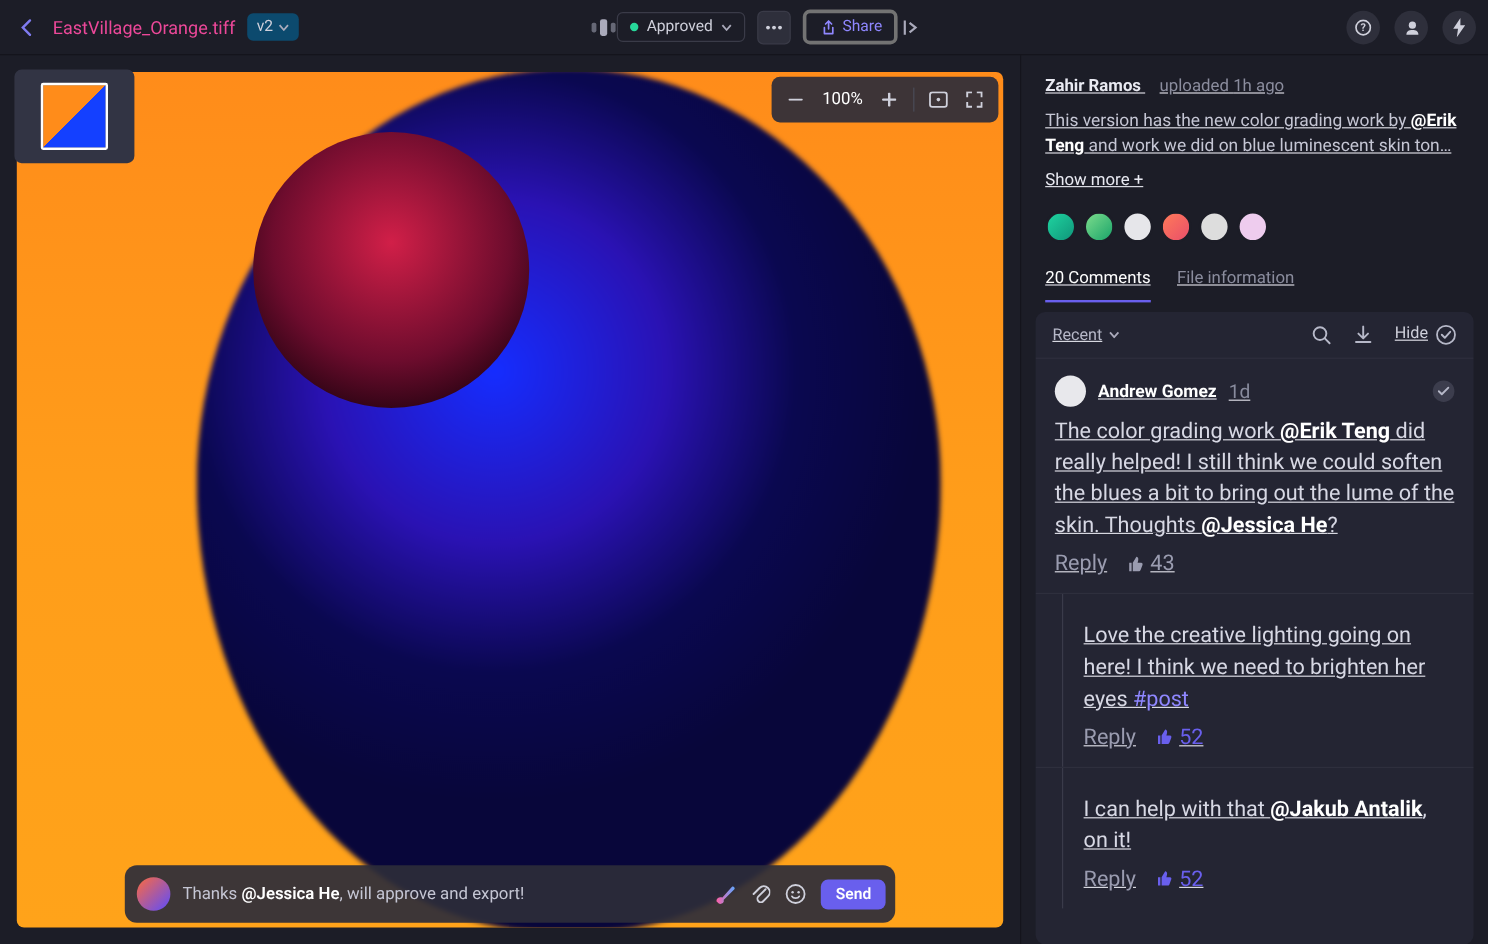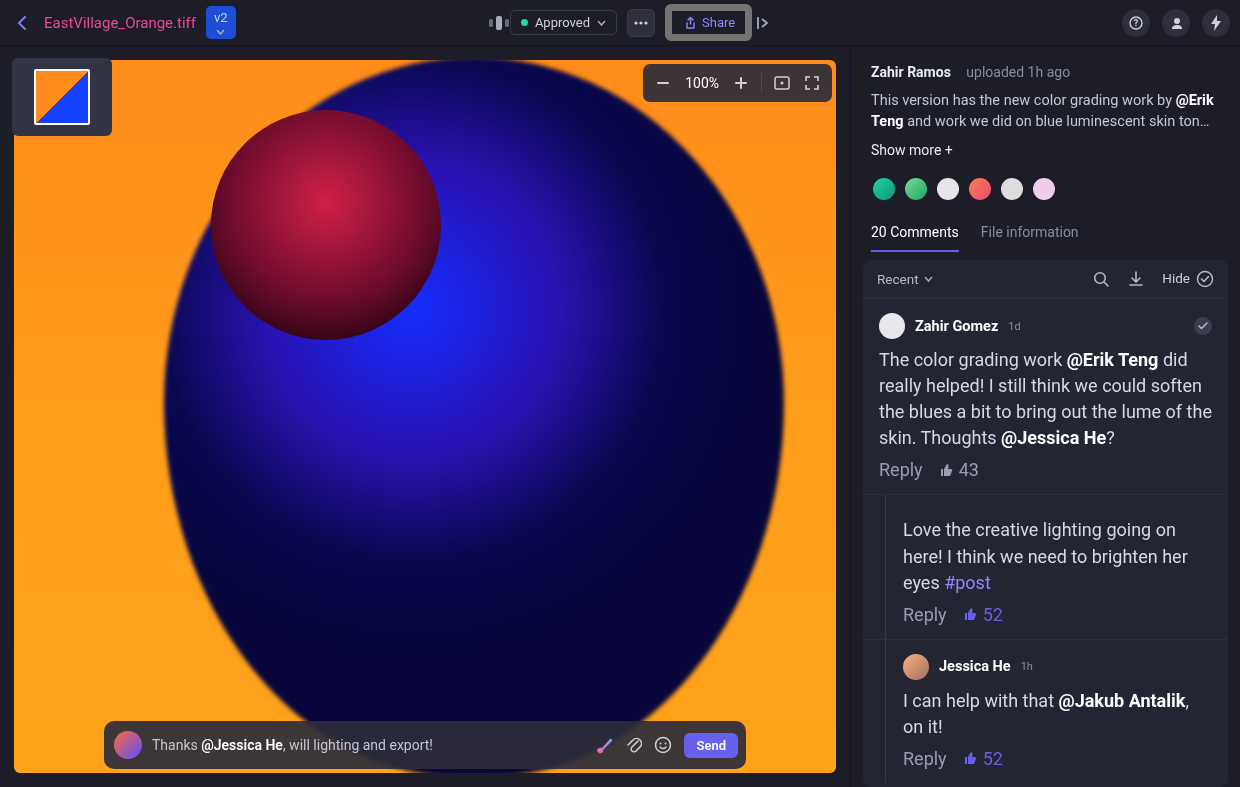--- a/index.html
+++ b/index.html
@@ -4,33 +4,33 @@
 <style>
 * { margin: 0; padding: 0; box-sizing: border-box; }
 body { font-family: -apple-system, BlinkMacSystemFont, "Segoe UI", Roboto, Helvetica, Arial, sans-serif; background: #111; color: #d7d8e0; width:1240px; height:787px; overflow:hidden; }
 .app { display:flex; flex-direction:column; height:100%; }
 
 
 .topbar { height:46px; display:flex; align-items:center; padding:0 10px; background:#1c1d27; color:#d7d8e0; font-size:14px; justify-content:space-between; border-bottom:1px solid #14141c;}
 .tb-left { display:flex; align-items:center; gap:10px; flex:1;}
 .backbtn { width:24px; height:24px; display:flex; align-items:center; justify-content:center; color:#7f7bf0; cursor:pointer;}
 .fname { color:#ec4899; font-size:15px; }
-.vchip { background:#1d4ed8; border-radius:5px; padding:4px 8px; font-size:13px; color:#cfd0db; display:flex; align-items:center; gap:4px; cursor:pointer;flex-direction:column;}
+.vchip { background:#0c4a6e; border-radius:5px; padding:4px 8px; font-size:13px; color:#cfd0db; display:flex; align-items:center; gap:4px; cursor:pointer;}
 .tb-center { display:flex; align-items:center; gap:14px; flex:0 0 auto;}
 .approved { border:1px solid #3a3b48; border-radius:5px; padding:4px 10px; display:flex; align-items:center; gap:7px; font-size:13px; color:#cfd0db; cursor:pointer;}
 .dot-green{ width:7px;height:7px;border-radius:50%; background:#27d89a;}
 .more { width:28px;height:28px;border:1px solid #3a3b48;border-radius:5px;display:flex;align-items:center;justify-content:center;cursor:pointer; color:#cfd0db; background:#2e2f3b;}
-.sharebtn { border:7px solid #737373; color:#8f87ff; border-radius:6px; padding:4px 10px; display:flex; align-items:center; gap:6px; font-size:13px; cursor:pointer;}
+.sharebtn { border:3px solid #737373; color:#8f87ff; border-radius:6px; padding:4px 10px; display:flex; align-items:center; gap:6px; font-size:13px; cursor:pointer;}
 .tb-right { display:flex; align-items:center; gap:12px; justify-content:flex-end; flex:1;}
 .iconcircle { width:28px;height:28px;border-radius:50%;background:#2e2f3b;display:flex;align-items:center;justify-content:center;color:#cfd0db;cursor:pointer;}
 .pcollapse { width:24px;height:24px;display:flex;align-items:center;justify-content:center;color:#aab;cursor:pointer;}
 .midicon { color:#aab; display:flex; align-items:center; }
 
 
-.body { flex:1; display:flex; min-height:0;}
+.body { flex:1; display:flex; min-height:0;text-decoration:underline;}
 .canvas { flex:1; position:relative; background:#1c1d27; overflow:hidden; padding:14px;}
 .artframe { position:absolute; inset:14px; border-radius:6px; background: linear-gradient(180deg,#ff8c1a 0%,#ff9d1a 50%,#ffa31a 100%); overflow:hidden;}
 .silhouette { position:absolute; left:56%; top:50%; transform:translate(-50%,-50%); width:620px; height:720px; border-radius:50% 50% 48% 48% / 48% 48% 52% 52%; background: radial-gradient(circle at 40% 35%, #152dff 0%, #2a12b3 24%, #0a0850 42%, #08063a 60%), radial-gradient(circle at 25% 60%, #12e64c 0%, rgba(18,230,76,0) 40%), radial-gradient(circle at 70% 15%, #ff2a60 0%, rgba(255,42,96,0) 35%); filter: blur(2px); }
 .bun { position:absolute; left:24%; top:7%; width:230px; height:230px; border-radius:50%; background: radial-gradient(circle at 50% 40%, #d11f48, #6d0c2d 55%, #2d0414 80%); }
 .thumb { position:absolute; left:12px; top:12px; width:100px; height:78px; background:#323444; border-radius:6px; display:flex;align-items:center;justify-content:center;}
 .thumb-inner { width:56px; height:56px; border:2px solid #fff; border-radius:2px; background:linear-gradient(135deg,#ff8c1a 50%, #1440ff 50%); }
 
 .zoombar { position:absolute; right:18px; top:18px; height:38px; background:rgba(44,45,58,0.92); border-radius:7px; display:flex;align-items:center; padding:0 6px; gap:2px; color:#e8e9f2; font-size:13px;}
 .zbtn { width:28px;height:28px;display:flex;align-items:center;justify-content:center;cursor:pointer;color:#cfd0db;border-radius:5px;}
 .zval { padding:0 6px; font-size:14px; color:#fff;}
@@ -65,21 +65,21 @@
 .cfilter .left{ display:flex; align-items:center; gap:5px; cursor:pointer;}
 .cfilter .right{ display:flex; align-items:center; gap:18px;}
 .hide { display:flex; align-items:flex-start; gap:6px; cursor:pointer; color:#cfd0db;}
 
 .comment { padding:14px 16px; border-top:1px solid #2e2f3d;}
 .comment.reply { padding-left:40px; position:relative;}
 .comment.reply::before { content:""; position:absolute; left:22px; top:0; bottom:0; width:1px; background:#3a3b4a;}
 .chead { display:flex; align-items:center; gap:10px; }
 .cava{ width:26px;height:26px;border-radius:50%; background:#ccc; flex:none;}
 .cname{ font-weight:700; color:#fff; font-size:14.5px;}
-.ctime{ color:#888b9d; font-size:11px;}
+.ctime{ color:#888b9d; font-size:16px;}
 .resolve{ margin-left:auto; width:18px;height:18px;border-radius:50%;background:#3c3d4d;display:flex;align-items:center;justify-content:center;color:#b6b8c8;cursor:pointer;font-size:11px;}
 .cbody { margin-top:8px; font-size:18px; color:#d7d8e4; line-height:1.45;}
 .cbody .mention{ font-weight:700; color:#fff;}
 .cbody .tag{ color:#8f87ff;}
 .cactions { margin-top:8px; display:flex; align-items:flex-start; gap:16px; font-size:18px; color:#9a9cb0;}
 .likes{ display:flex; align-items:center; gap:6px; color:#9a9cb0;}
 .likes.on{ color:#695fed;}
 
 svg { display:block; }
 </style>
@@ -199,21 +199,21 @@
         <div class="zbtn">
           <svg width="14" height="14" viewBox="0 0 14 14">
               <path d="M1 5 V1 H5 M9 1 H13 V5 M13 9 V13 H9 M5 13 H1 V9" stroke="#cfd0db" stroke-width="1.6" fill="none"></path>
             </svg>
         </div>
       </div>
 
       <div class="composer">
         <div class="ava"></div>
         <div class="ctext">
-          <span>Thanks </span><span class="mention">@Jessica He</span><span>, will lighting and export!</span>
+          <span>Thanks </span><span class="mention">@Jessica He</span><span>, will approve and export!</span>
         </div>
         <div class="ctools">
           <span>
             <svg width="20" height="18" viewBox="0 0 20 18">
                 <path d="M3 15 C3 12 6 11 8 12 L16 3 C17 2 19 4 18 5 L9 14 C10 16 7 18 5 17 Z" fill="url(#g)"></path>
                 <defs>
                   <linearGradient id="g" x1="0" x2="1">
                     <stop offset="0" stop-color="#ff5fa6"></stop>
                     <stop offset="1" stop-color="#5fa6ff"></stop>
                   </linearGradient>
@@ -292,21 +292,21 @@
                   <circle cx="9" cy="9" r="7.5" stroke="#b6b8c8" stroke-width="1.5" fill="none"></circle>
                   <path d="M5.5 9 L8 11.5 L12.5 6.5" stroke="#b6b8c8" stroke-width="1.6" fill="none" stroke-linecap="round" stroke-linejoin="round"></path>
                 </svg>
             </span>
           </div>
         </div>
 
         <div class="comment">
           <div class="chead">
             <div class="cava" style="background:#e8e8ec"></div>
-            <span class="cname">Zahir Gomez</span>
+            <span class="cname">Andrew Gomez</span>
             <span class="ctime">1d</span>
             <span class="resolve">
               <svg width="10" height="8" viewBox="0 0 10 8">
                   <path d="M1 4 L3.5 6.5 L9 1" stroke="#b6b8c8" stroke-width="1.6" fill="none" stroke-linecap="round" stroke-linejoin="round"></path>
                 </svg>
             </span>
           </div>
           <div class="cbody">
             <span>The color grading work </span><span class="mention">@Erik Teng</span><span> did really helped! I still think we could soften the blues a bit to bring out the lume of the skin. Thoughts </span><span class="mention">@Jessica He</span><span>?</span>
           </div>
@@ -330,25 +330,20 @@
             <span class="likes on">
               <svg width="14" height="14" viewBox="0 0 14 14">
                   <path d="M2 6 H4 V13 H2 Z M5 13 V6 L8 1 C9 1 10 2 9.5 4 L9 6 H12 C13 6 13.5 7 13 8 L11.5 12 C11.2 12.7 10.5 13 10 13 Z" fill="#695fed"></path>
                 </svg>
               <span>52</span>
             </span>
           </div>
         </div>
 
         <div class="comment reply" style="border-top:1px solid #2e2f3d;">
-          <div class="chead">
-            <div class="cava" style="background:linear-gradient(135deg,#ffb080,#a07060)"></div>
-            <span class="cname">Jessica He</span>
-            <span class="ctime">1h</span>
-          </div>
           <div class="cbody">
             <span>I can help with that </span><span class="mention">@Jakub Antalik</span><span>, on it!</span>
           </div>
           <div class="cactions">
             <span>Reply</span>
             <span class="likes on">
               <svg width="14" height="14" viewBox="0 0 14 14">
                   <path d="M2 6 H4 V13 H2 Z M5 13 V6 L8 1 C9 1 10 2 9.5 4 L9 6 H12 C13 6 13.5 7 13 8 L11.5 12 C11.2 12.7 10.5 13 10 13 Z" fill="#695fed"></path>
                 </svg>
               <span>52</span>

